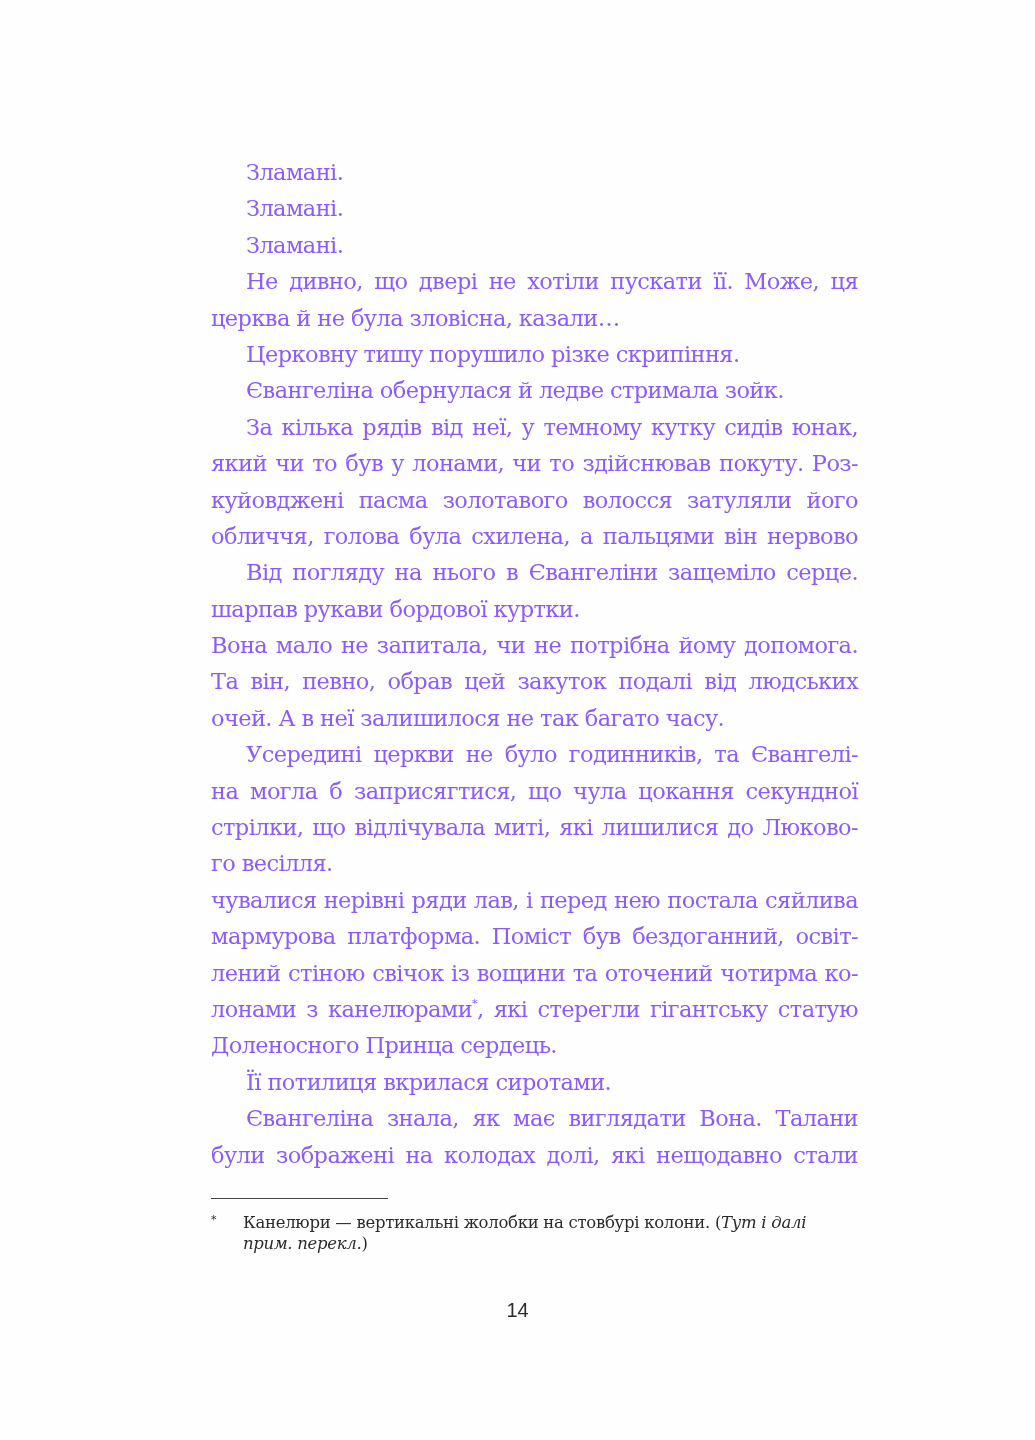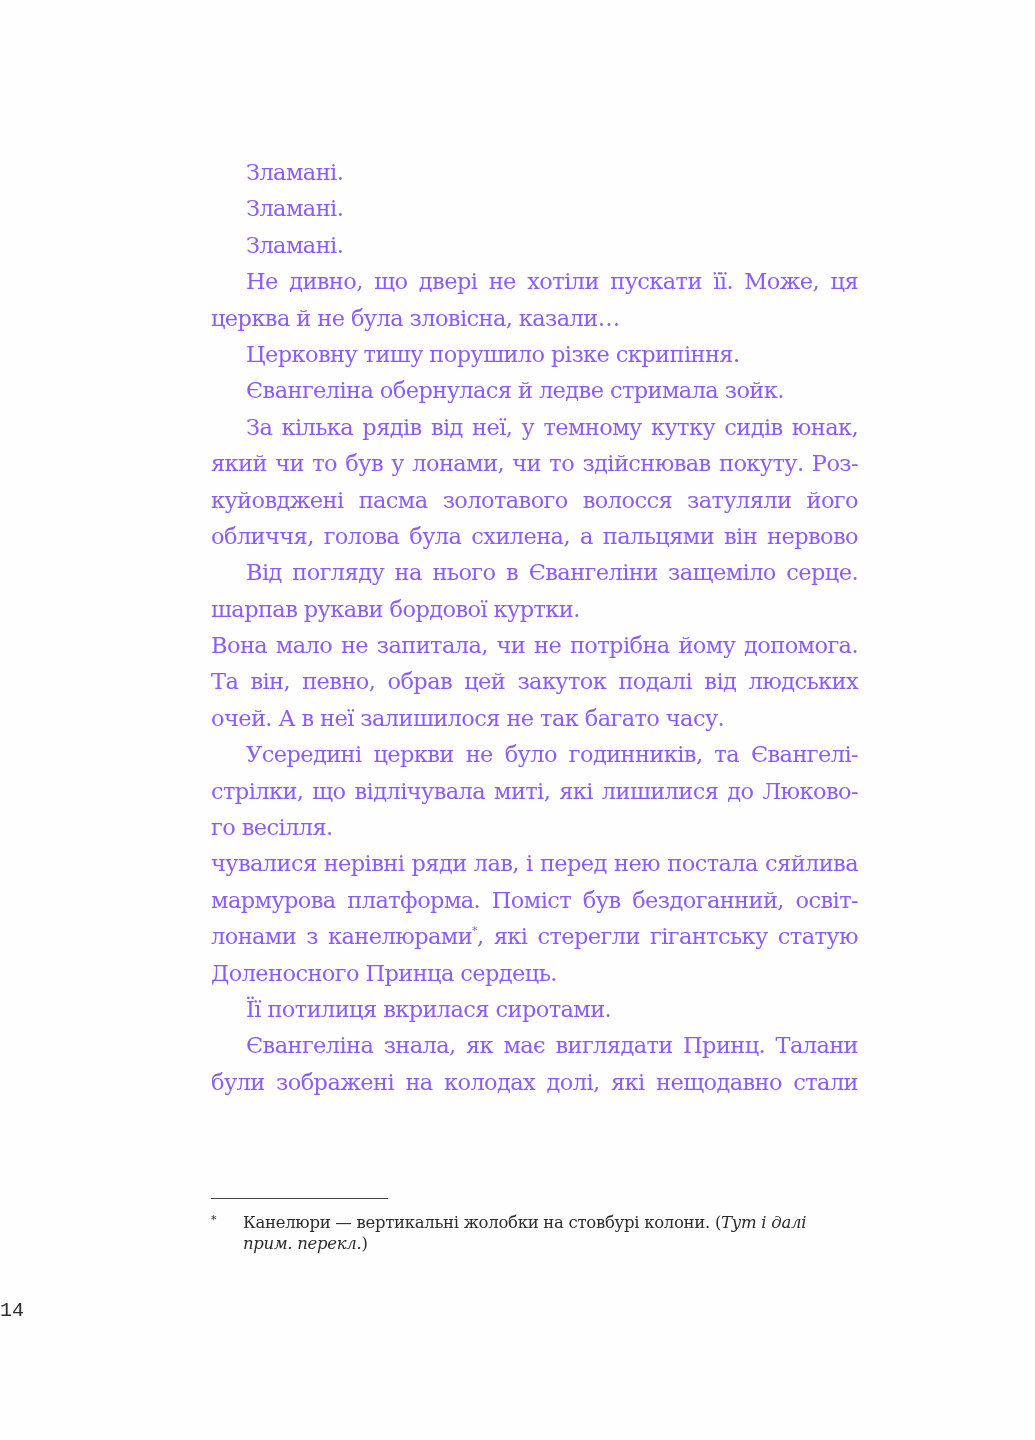--- a/index.html
+++ b/index.html
@@ -24,22 +24,22 @@
   }
   .footnote {
     position: absolute; left: 211px; top: 1212px; width: 647px;
     font-family: "DejaVu Serif", "Liberation Serif", serif;
     font-size: 16.5px; line-height: 21px; color: #2b2b2b; letter-spacing: -0.3px;
   }
   .fn-star { position: absolute; left: 0; top: -3px; font-size: 11px; }
   .fn-body { margin-left: 32px; }
   .fn-body i { font-style: italic; }
   .page-number {
-    position: absolute; left: 0; width: 1035px; top: 1299px; 
-    font-family: Liberation Mono, monospace;
+    position: absolute; left: 0; width: 1035px; top: 1299px; text-align: center;
+    font-family: Liberation Sans, sans-serif;
     font-size: 20px; color: #2b2b2b;
   }
 </style>
 </head>
 <body>
 
 <div class="page">
   <div class="text-block">
     <span class="line indent last">Зламані.</span>
     <span class="line indent last">Зламані.</span>
@@ -51,30 +51,32 @@
     <span class="line indent">За кілька рядів від неї, у темному кутку сидів юнак,</span>
     <span class="line">який чи то був у лонами, чи то здійснював покуту. Роз-</span>
     <span class="line">куйовджені пасма золотавого волосся затуляли його</span>
     <span class="line">обличчя, голова була схилена, а пальцями він нервово</span>
     <span class="line indent">Від погляду на нього в Євангеліни защеміло серце.</span>
     <span class="line last">шарпав рукави бордової куртки.</span>
     <span class="line">Вона мало не запитала, чи не потрібна йому допомога.</span>
     <span class="line">Та він, певно, обрав цей закуток подалі від людських</span>
     <span class="line last">очей. А в неї залишилося не так багато часу.</span>
     <span class="line indent">Усередині церкви не було годинників, та Євангелі-</span>
+    <span class="line">на могла б заприсягтися, що чула цокання секундної</span>
     <span class="line">стрілки, що відлічувала миті, які лишилися до Люково-</span>
     <span class="line last">го весілля.</span>
     <span class="line">чувалися нерівні ряди лав, і перед нею постала сяйлива</span>
     <span class="line">мармурова платформа. Поміст був бездоганний, освіт-</span>
+    <span class="line">лений стіною свічок із вощини та оточений чотирма ко-</span>
     <span class="line">
       <span>лонами з канелюрами</span><sup class="fn-mark">*</sup><span>, які стерегли гігантську статую</span>
     </span>
     <span class="line last">Доленосного Принца сердець.</span>
     <span class="line indent last">Її потилиця вкрилася сиротами.</span>
-    <span class="line indent">Євангеліна знала, як має виглядати Принц. Талани</span>
+    <span class="line indent">Євангеліна знала, як має виглядати Вона. Талани</span>
     <span class="line">були зображені на колодах долі, які нещодавно стали</span>
   </div>
 
   <div class="footnote-rule"></div>
 
   <div class="footnote">
     <span class="fn-star">*</span>
     <div class="fn-body"><span>Канелюри — вертикальні жолобки на стовбурі колони. (</span><i>Тут і далі прим. перекл.</i><span>)</span></div>
   </div>
 

